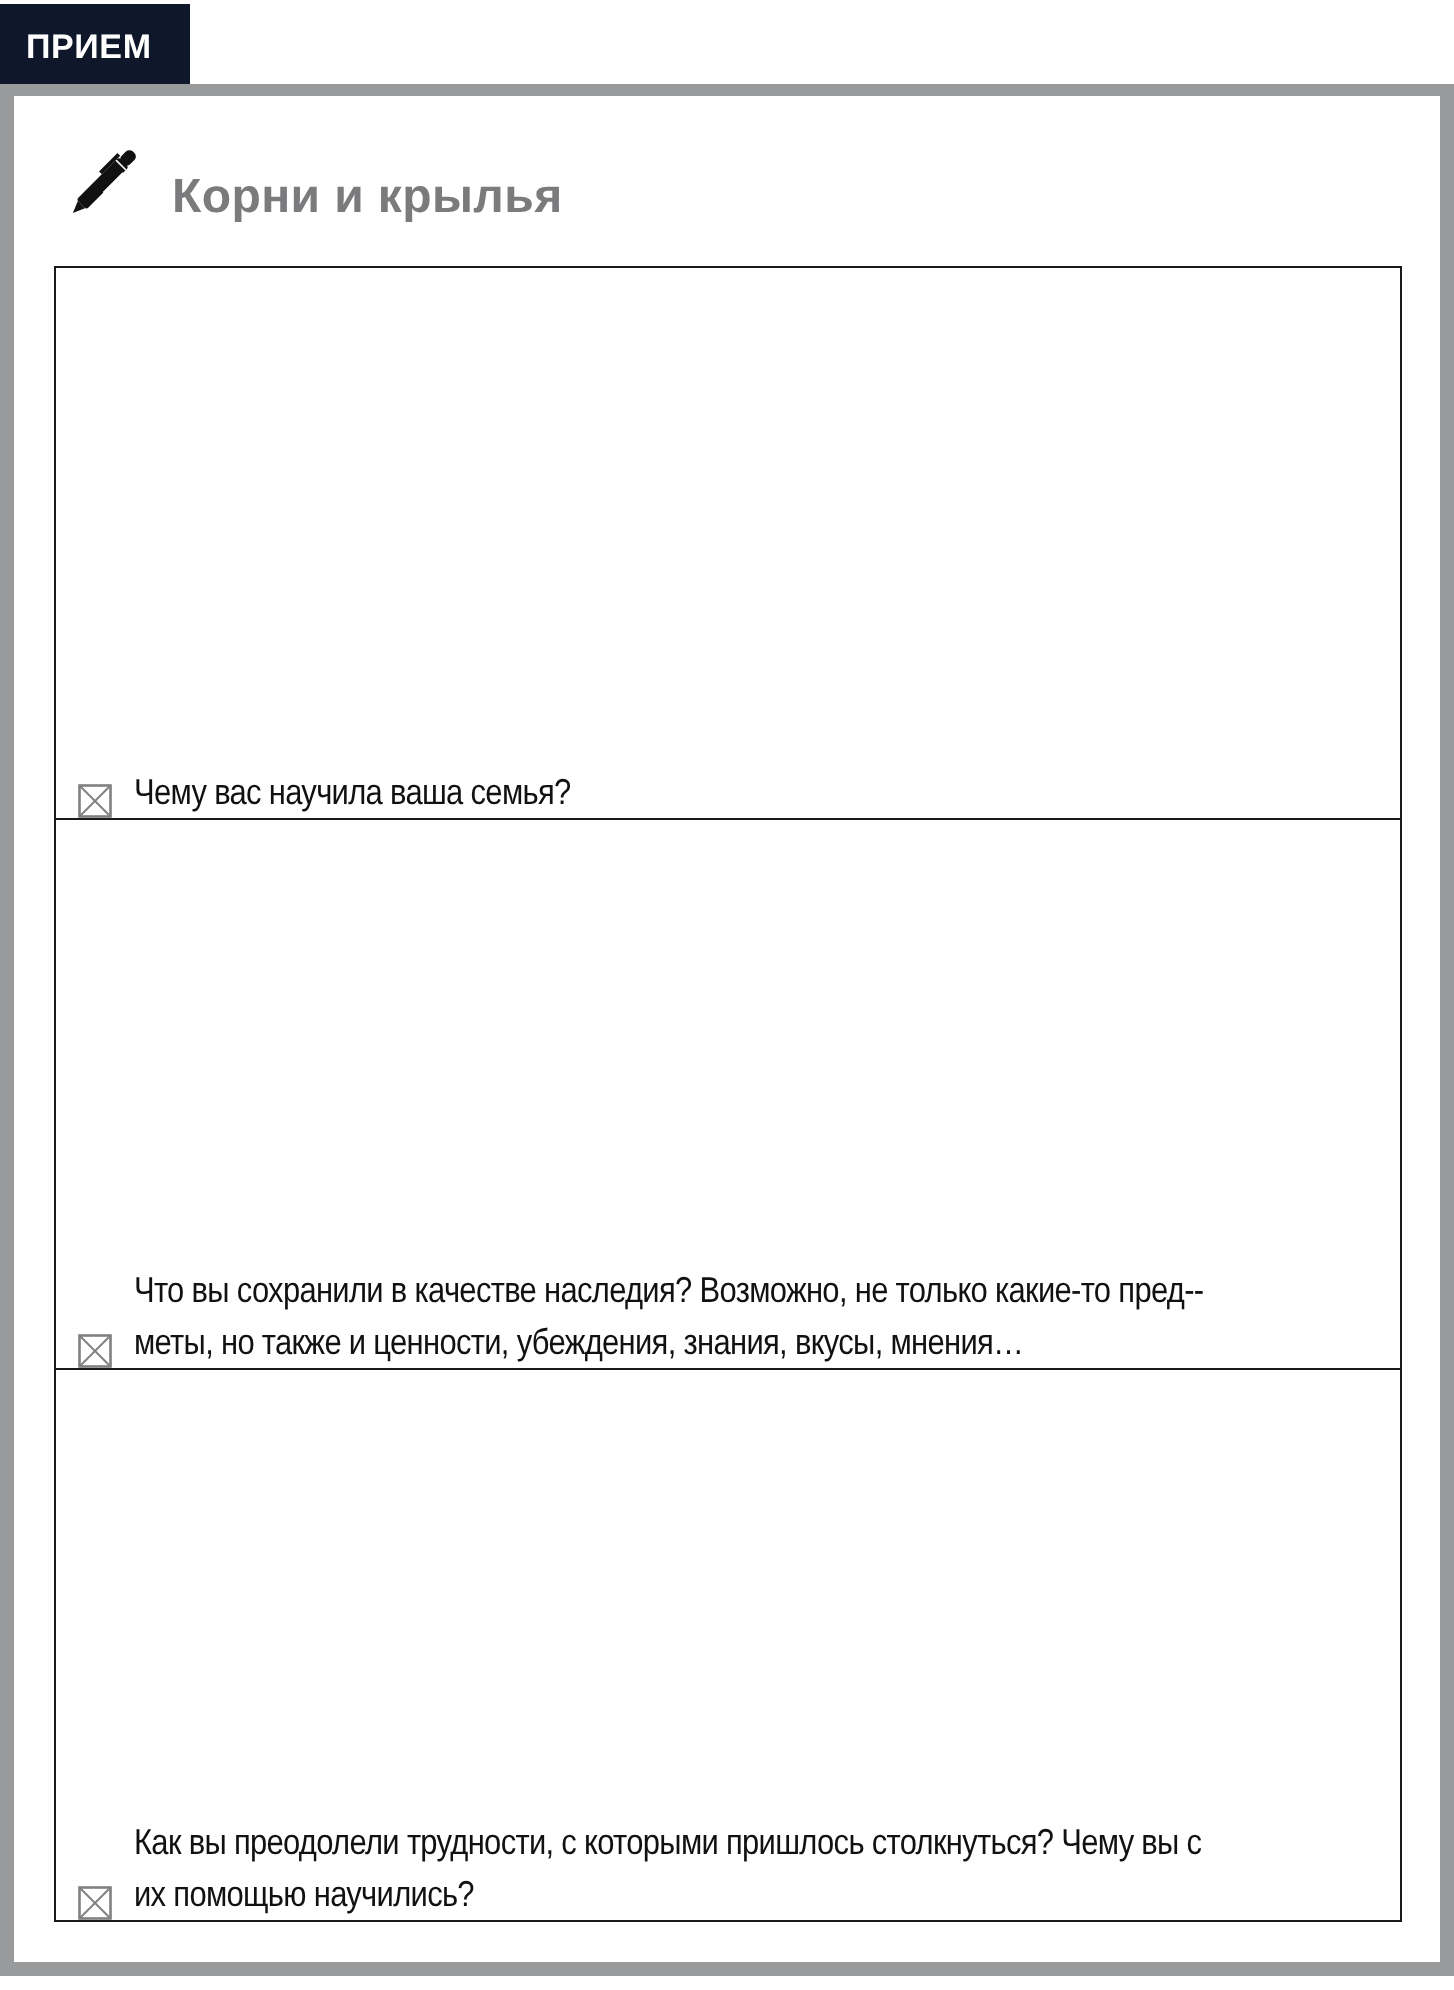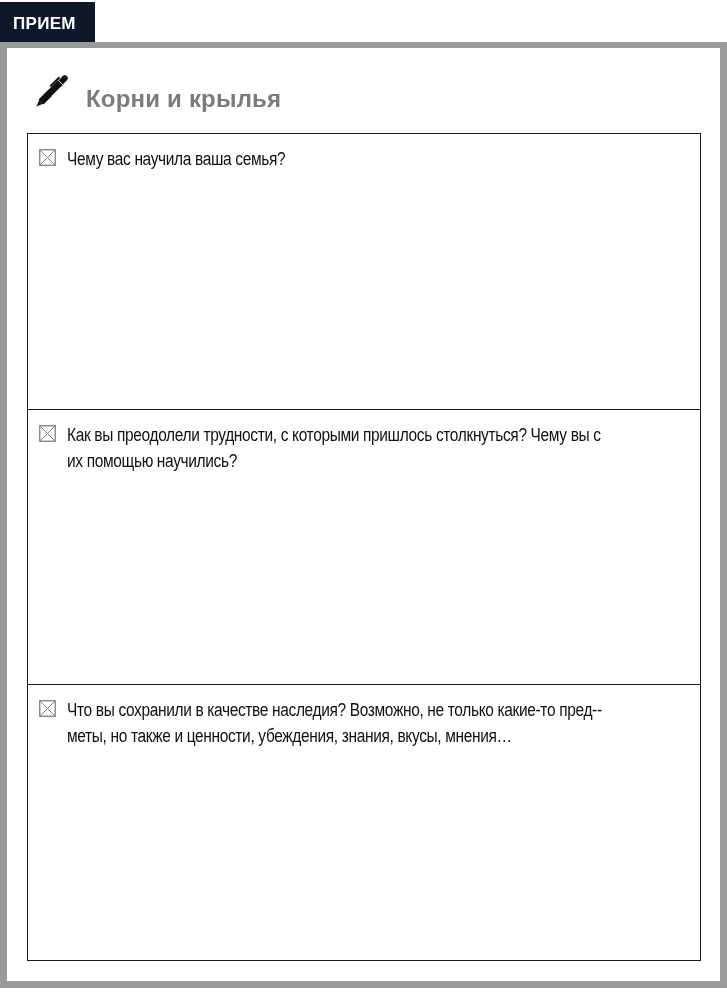--- a/index.html
+++ b/index.html
@@ -30,21 +30,21 @@
       letter-spacing: 0.2px;
     }
     .table {
       position: absolute; left: 27px; top: 133px; width: 674px; height: 828px;
       border: 1.5px solid #1a1a1a; box-sizing: border-box;
       display: flex; flex-direction: column;
     }
     .row {
       flex: 1 1 0; border-bottom: 1.5px solid #1a1a1a;
       padding: 12px 10px 0 11px; box-sizing: border-box;
-      display: flex; align-items: flex-start;
+      display: flex; align-items: flex-end;
     }
     .row:last-child { border-bottom: none; }
     .checkbox {
       flex: 0 0 auto; width: 17px; height: 17px; margin-top: 3px; margin-right: 11px;
     }
     .question {
       font-family: "Liberation Sans", "DejaVu Sans", sans-serif;
       font-size: 18px; line-height: 26px; color: #111111;
       letter-spacing: -0.4px;
       transform: scaleX(0.86); transform-origin: left top;
@@ -82,23 +82,23 @@
       <line x1="16" y1="1" x2="1" y2="16" stroke="#808080" stroke-width="1"></line>
     </svg>
     <div class="question">Чему вас научила ваша семья?</div>
   </div>
   <div class="row">
     <svg class="checkbox" viewBox="0 0 17 17">
       <rect x="0.75" y="0.75" width="15.5" height="15.5" fill="none" stroke="#808080" stroke-width="1.3"></rect>
       <line x1="1" y1="1" x2="16" y2="16" stroke="#808080" stroke-width="1"></line>
       <line x1="16" y1="1" x2="1" y2="16" stroke="#808080" stroke-width="1"></line>
     </svg>
-    <div class="question">Как вы преодолели трудности, с которыми пришлось столкнуться? Чему вы с их помощью научились?</div>
+    <div class="question">Что вы сохранили в качестве наследия? Возможно, не только какие-то пред-­меты, но также и ценности, убеждения, знания, вкусы, мнения…</div>
   </div>
   <div class="row">
     <svg class="checkbox" viewBox="0 0 17 17">
       <rect x="0.75" y="0.75" width="15.5" height="15.5" fill="none" stroke="#808080" stroke-width="1.3"></rect>
       <line x1="1" y1="1" x2="16" y2="16" stroke="#808080" stroke-width="1"></line>
       <line x1="16" y1="1" x2="1" y2="16" stroke="#808080" stroke-width="1"></line>
     </svg>
-    <div class="question">Что вы сохранили в качестве наследия? Возможно, не только какие-то пред-­меты, но также и ценности, убеждения, знания, вкусы, мнения…</div>
+    <div class="question">Как вы преодолели трудности, с которыми пришлось столкнуться? Чему вы с их помощью научились?</div>
   </div>
 </div>
 
 </body></html>

